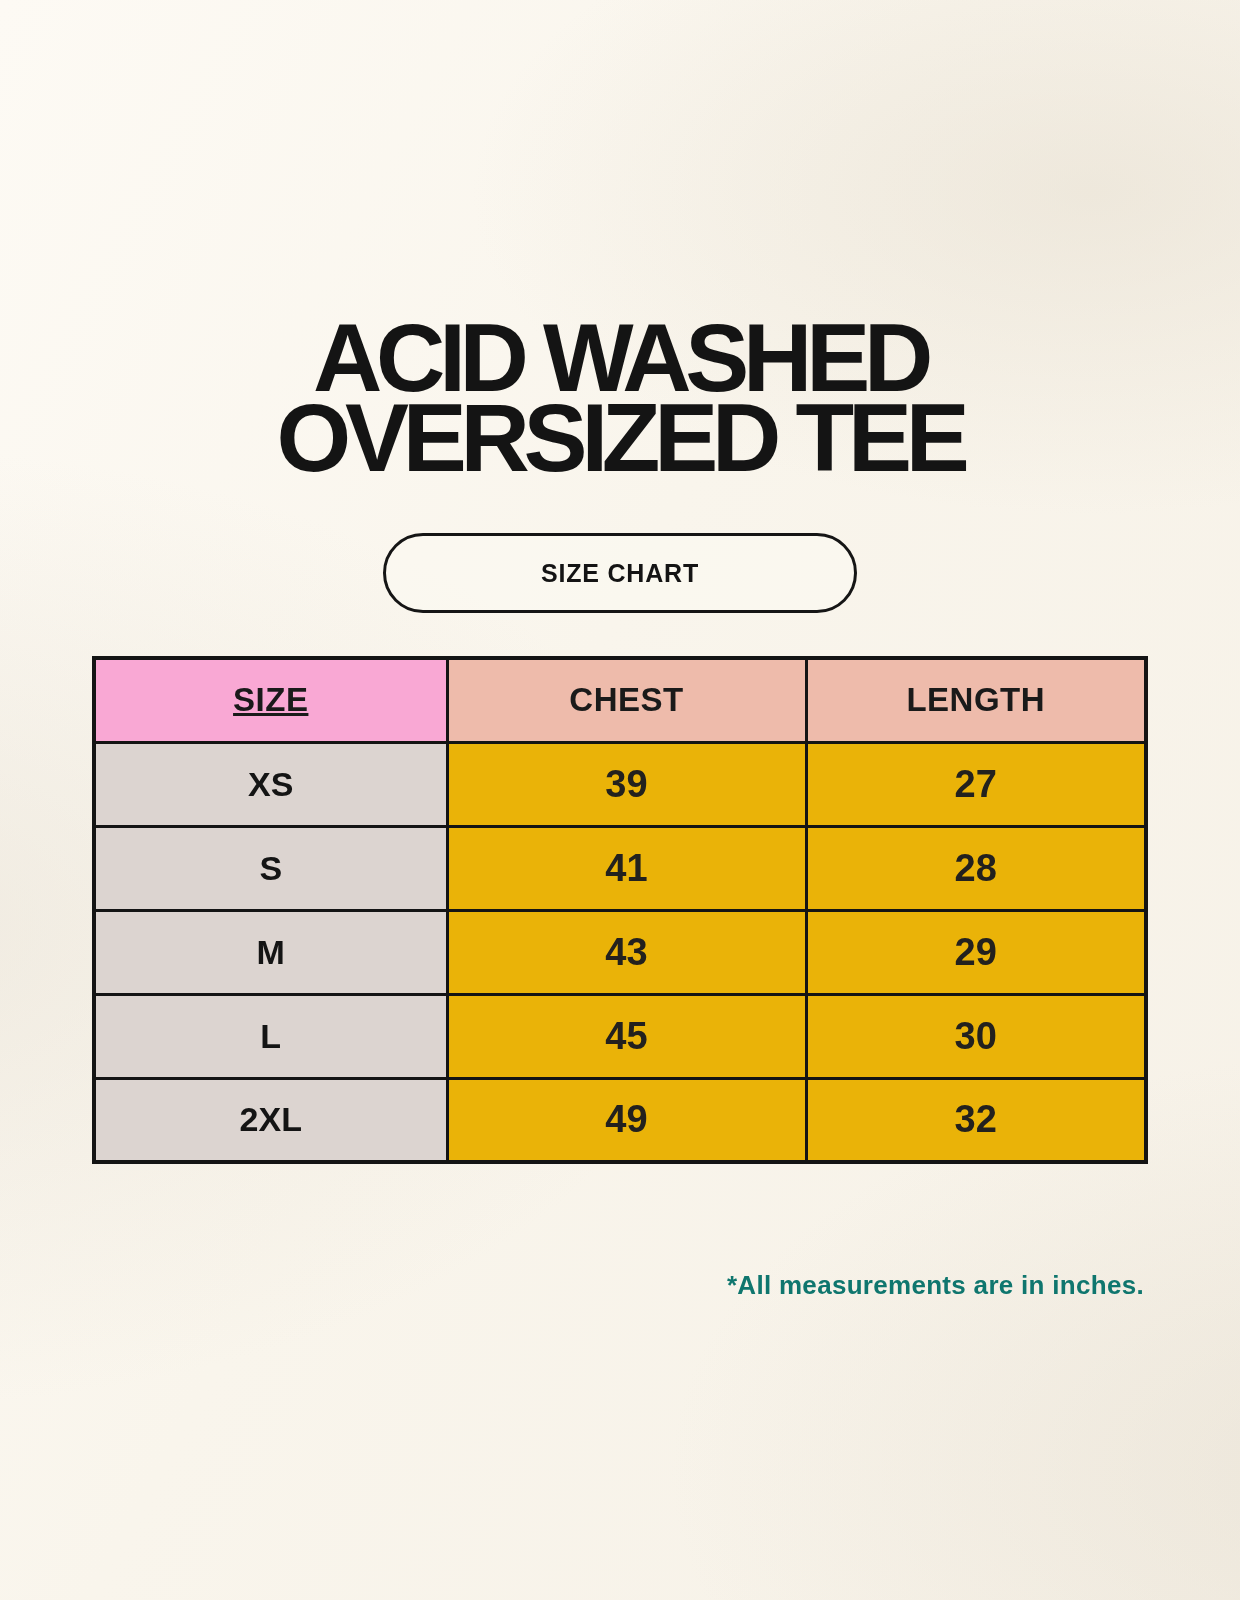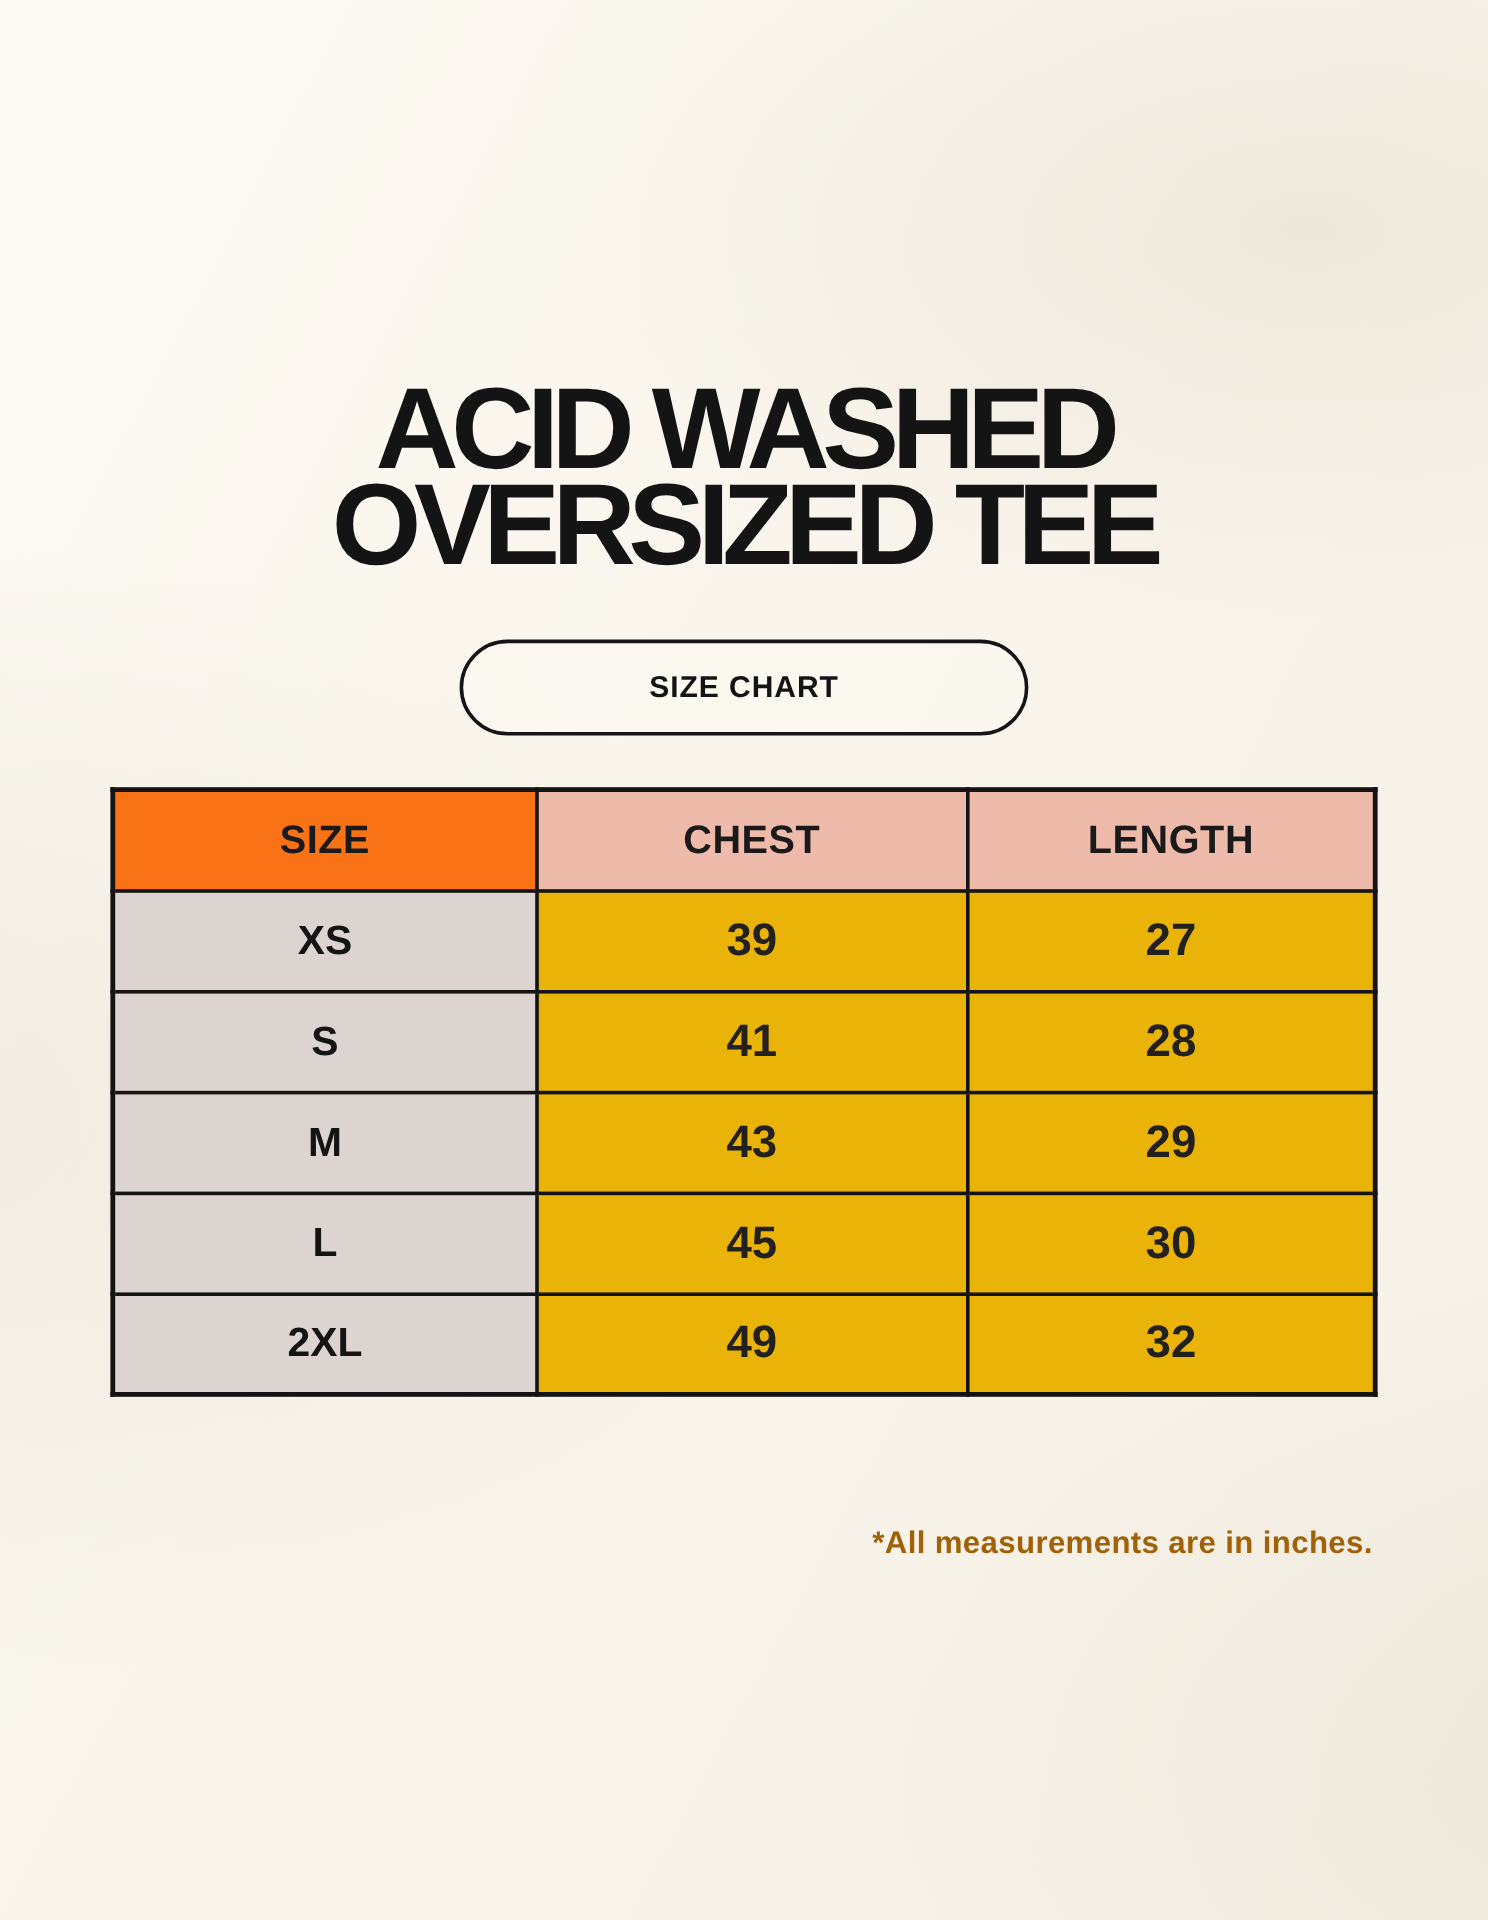--- a/index.html
+++ b/index.html
@@ -64,38 +64,38 @@
     border: 3px solid #141414;
     height: 84px;
     text-align: center;
     vertical-align: middle;
   }
   .size-chart th {
     font-size: 33px;
     font-weight: 700;
     letter-spacing: 0.5px;
   }
-  .size-chart th.col-size { background: #f97316; }
+  .size-chart th.col-size { background: #f9a8d4; text-decoration: underline; }
   .size-chart th.col-accent { background: #eebbab; margin-left: 24px; }
   .size-chart td { background: #eab308; font-size: 38px; font-weight: 700; color: #23211e; }
   .size-chart td.size-cell {
     background: #dcd4d0;
     font-size: 34px;
     font-weight: 700;
     color: #141414;
   }
 
   .footnote {
     position: absolute;
     top: 1270px;
     right: 96px;
     font-size: 26px;
     font-weight: 700;
     letter-spacing: 0.3px;
-    color: #a16207;
+    color: #0f766e;
   }
 </style>
 </head>
 <body>
 
 <h1 class="title">
   <span>ACID WASHED</span>
   <span>OVERSIZED TEE</span>
 </h1>
 

